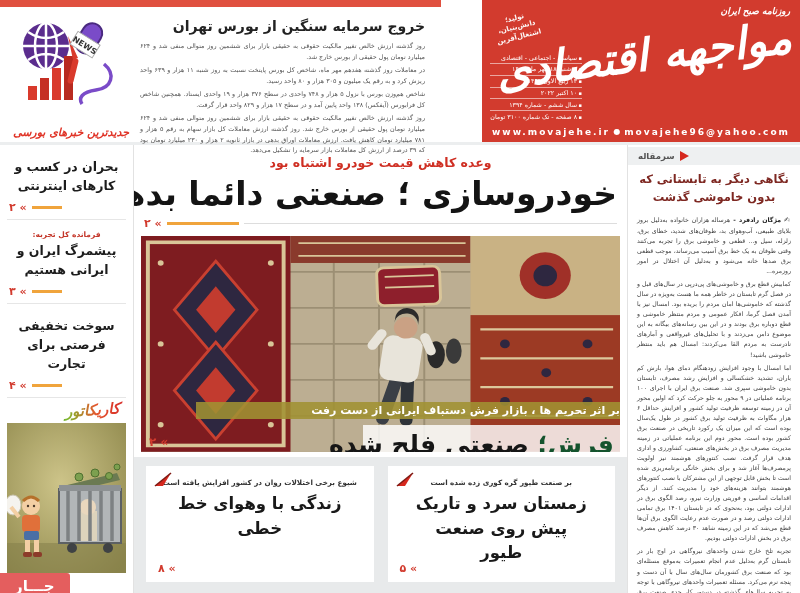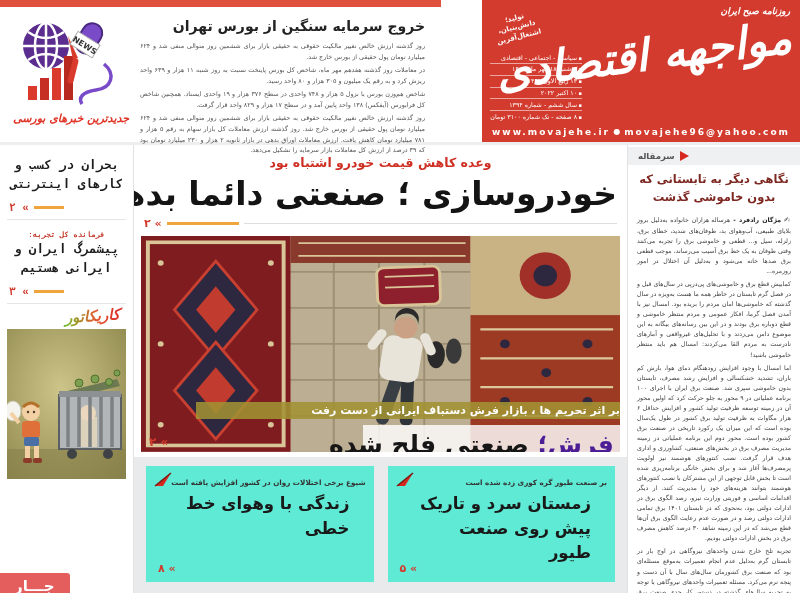--- a/index.html
+++ b/index.html
@@ -16,21 +16,21 @@
   .mh-info { position:absolute; top:52px; left:8px; width:92px; }
   .mh-info-row { font-size:6.3px; line-height:1.25; padding:1.5px 0; border-bottom:1px solid rgba(255,255,255,.55); white-space:nowrap; overflow:hidden; }
   .mh-info-row::before { content:"▪ "; font-size:5px; }
   .mh-info-row:last-child { border-bottom:none; }
   .mh-web { position:absolute; bottom:5px; left:10px; right:10px; direction:ltr; display:flex; justify-content:space-between; align-items:flex-start; font-size:9px; font-weight:bold; letter-spacing:2px; }
   .mh-web .dot { font-size:8px; letter-spacing:0; }
 
   .bourse { flex:1; position:relative; background:#fff; padding:16px 16px 0 140px; }
   .red-strip { position:absolute; top:0; left:0; right:0; height:7px; background:#e0503f; }
   .bourse-logo { position:absolute; left:10px; top:18px; width:122px; text-align:center; }
-  .bourse-logo-caption { color:#e03427; font-weight:bold; font-size:11px; font-style:italic; margin-top:2px; white-space:nowrap; }
+  .bourse-logo-caption { color:#e03427; font-weight:bold; font-size:11px; font-style:italic; margin-top:16px; white-space:nowrap; }
   .bourse h2 { font-size:14px; color:#222; margin:2px 0 7px; text-align:right; }
   .bourse p { font-size:6.4px; line-height:1.65; color:#555; text-align:justify; margin-bottom:3px; }
 
   
   .mainrow { display:flex; height:451px; border-top:3px solid #eceeef; background:#fff; }
 
   
   .col-editorial { width:172px; flex-shrink:0; padding:0 9px; overflow:hidden; }
   .ed-head { direction:ltr; display:flex; align-items:center; gap:5px; background:#eef0f1; margin:2px -9px 6px; padding:4px 10px; }
   .ed-sec { font-size:8.5px; color:#555; font-weight:bold; }
@@ -46,35 +46,35 @@
   .lead-headline { font-size:33px; font-weight:bold; color:#141414; text-align:center; margin:4px 0 3px; letter-spacing:-1px; white-space:nowrap; }
   .marker-row { direction:ltr; display:flex; align-items:center; margin:1px 0 6px; }
   .pm { color:#d23b2e; font-weight:bold; font-size:11px; direction:ltr; white-space:nowrap; }
   .orange-line { height:3px; width:72px; background:#f0a43c; margin:0 5px; }
   .gray-line { flex:1; height:1px; background:#ddd; }
 
   .photo { position:relative; height:240px; margin:0 -3px; background:#b3a48a; overflow:hidden; }
   .photo svg { display:block; width:100%; height:100%; }
   .ph-kicker { position:absolute; left:55px; right:0; top:166px; background:rgba(160,146,50,.88); color:#fff; font-weight:bold; font-size:11px; text-align:right; padding:2px 0; }
   .ph-title { position:absolute; right:0; left:222px; top:189px; background:rgba(255,255,255,.82); text-align:center; font-size:25px; font-weight:bold; color:#161616; padding:5px 6px 8px; white-space:nowrap; }
-  .ph-title .red { color:#4c1d95;margin-top:46px; }
+  .ph-title .red { color:#14532d;margin-top:46px; }
   .ph-pm { position:absolute; left:8px; bottom:3px; font-size:12px; }
 
   .cards { display:flex; gap:14px; background:#e8eaeb; margin:5px -10px 0; padding:9px 12px 11px; flex:1; direction:rtl; }
-  .card { flex:1; background:#5eead4; position:relative; padding:12px 8px 16px; }
+  .card { flex:1; background:#ffffff; position:relative; text-align:center; padding:12px 8px 16px; }
   .card-kicker { font-size:7.2px; font-weight:bold; color:#333; }
   .card-title { font-size:16.5px; font-weight:bold; color:#191919; line-height:1.5; margin:5px 16px 0; }
   .card .pm { position:absolute; left:12px; bottom:7px; }
   .card .flag { position:absolute; top:7px; left:auto; right:auto; }
   .card .flag { left:8px; top:6px; }
   .card .flag svg { display:block; }
 
   
   .col-left { width:133px; flex-shrink:0; display:flex; flex-direction:column; padding:0 7px; overflow:hidden; }
-  .lh { padding:10px 2px 2px; border-bottom:1px solid #e6e6e6;font-family:Liberation Mono, monospace; }
+  .lh { padding:10px 2px 2px; border-bottom:1px solid #e6e6e6; }
   .lh-kicker { color:#c4372a; font-size:7.5px; font-weight:bold; text-align:center; }
   .lh-title { font-size:12.5px; font-weight:bold; color:#1c1c1c; text-align:center; line-height:1.55; margin:2px 0 5px; }
   .lh .marker-row { margin:0 0 3px; }
   .lh .orange-line { width:30px; }
 
   .cartoon { position:relative; padding-top:5px; flex:1; }
   .ct-logo { text-align:right; font-size:15px; font-weight:bold; font-style:italic; transform:rotate(-4deg); background:linear-gradient(90deg,#c42ab8,#2a7db8,#7db82a,#e4572e,#d62828); -webkit-background-clip:text; background-clip:text; color:transparent; padding:0 6px 2px 0; }
   .ct-caption { color:#b03226; font-size:7.4px; font-weight:bold; text-align:right; margin:3px 2px 5px; }
   .ct-caption::before { content:"▪ "; color:#d62828; }
   .ct-img { width:119px; height:150px; background:#b9b072; }
@@ -272,20 +272,27 @@
         <div class="marker-row">
           <span class="pm">۲ «</span>
           <span class="orange-line"></span>
         </div>
       </div>
       <div class="lh">
         <div class="lh-kicker">فرمانده کل تجربه:</div>
         <div class="lh-title">پیشمرگ ایران و ایرانی هستیم</div>
         <div class="marker-row">
           <span class="pm">۳ «</span>
+          <span class="orange-line"></span>
+        </div>
+      </div>
+      <div class="lh">
+        <div class="lh-title">سوخت تخفیفی فرصتی برای تجارت</div>
+        <div class="marker-row">
+          <span class="pm">۴ «</span>
           <span class="orange-line"></span>
         </div>
       </div>
 
       <div class="cartoon">
         <div class="ct-logo">کاریکاتور</div>
         <div class="ct-img">
           <svg width="119" height="150" viewBox="0 0 119 150">
             <defs>
               <radialGradient id="olv" cx="45%" cy="40%" r="75%">

